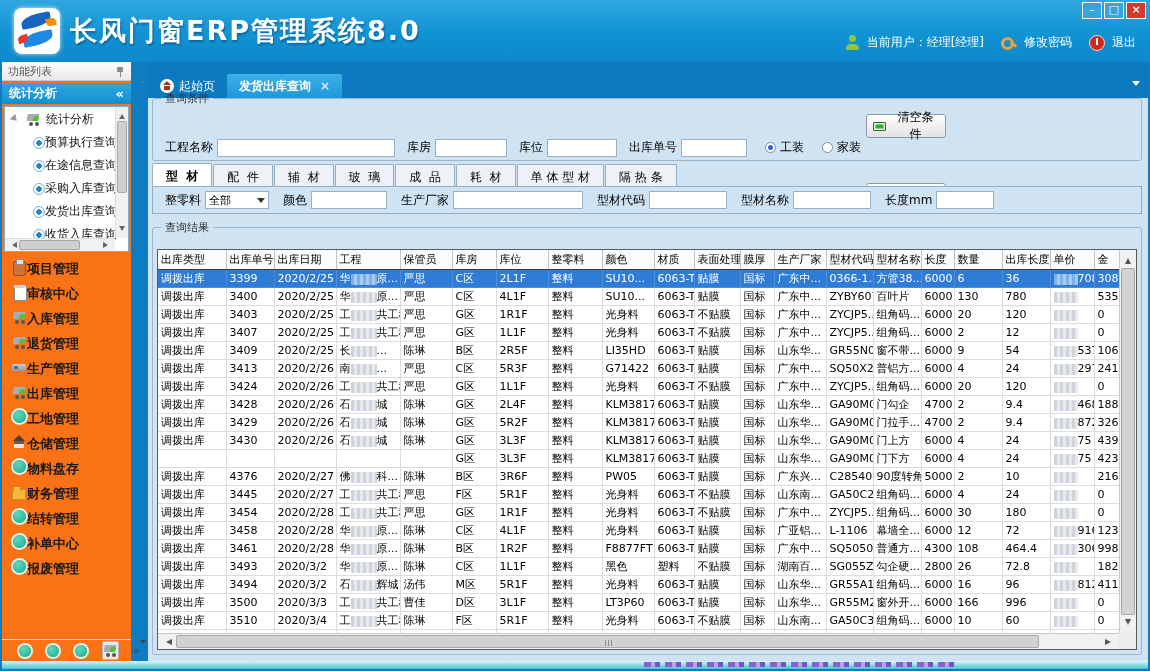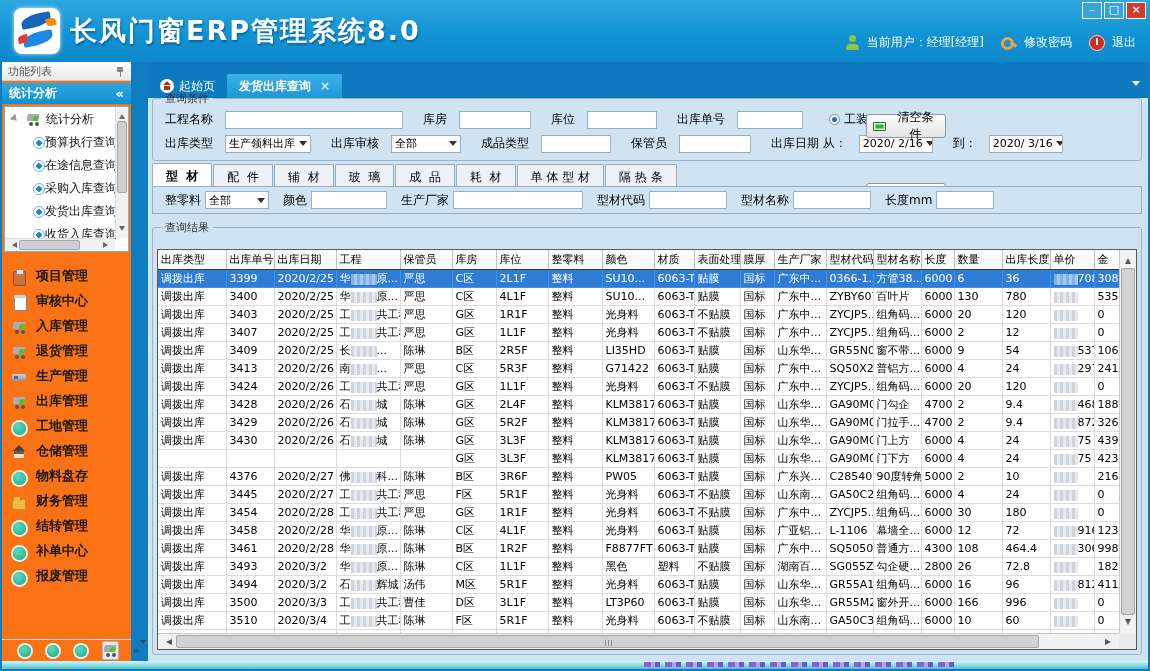--- a/index.html
+++ b/index.html
@@ -54,21 +54,21 @@
   .vscroll .thumb{position:absolute;left:1px;right:1px;top:14px;height:55%;background:#cfcfcf;border:1px solid #a8a8a8;border-radius:2px;}
   .hscroll{position:absolute;left:0;right:13px;bottom:0;height:13px;background:#f1f1f1;border-top:1px solid #dcdcdc;}
   .hscroll .thumb{position:absolute;top:1px;bottom:1px;left:14px;width:55%;background:#cfcfcf;border:1px solid #a8a8a8;border-radius:2px;}
   .arr{position:absolute;width:0;height:0;border:3px solid transparent;}
   .vscroll .up{top:4px;left:3px;border-bottom:5px solid #666;}
   .vscroll .down{bottom:4px;left:3px;border-top:5px solid #666;}
   .hscroll .left{left:4px;top:3px;border-right:5px solid #666;}
   .hscroll .right{right:4px;top:3px;border-left:5px solid #666;}
 
   .menu-list{flex:1;padding-top:8px;}
-  .menu-item{height:25px;display:flex;align-items:flex-end;gap:9px;padding-left:10px;font-size:13px;
+  .menu-item{height:25px;display:flex;align-items:flex-start;padding-left:10px;font-size:13px;
     font-weight:bold;color:#1a1a1a;cursor:pointer;}
   .icon{position:relative;width:15px;height:15px;flex:none;display:inline-block;}
   .ic-dot{width:13px;height:13px;border-radius:50%;background:radial-gradient(circle at 36% 30%,#5fd9c0,#14ac8f);
     box-shadow:0 0 0 2px #e0f4f0;margin:0 1px;}
   .ic-clipboard::before{content:"";position:absolute;left:1px;top:1px;width:11px;height:13px;background:#cd7137;border:1px solid #9a4f22;border-radius:2px;}
   .ic-clipboard::after{content:"";position:absolute;left:4px;top:-1px;width:6px;height:4px;background:#dedede;border:1px solid #8a8a8a;border-radius:1px;}
   .ic-notepad::before{content:"";position:absolute;left:2px;top:0;width:11px;height:14px;background:#fdfdfd;border:1px solid #8a8a8a;}
   .ic-notepad::after{content:"";position:absolute;left:2px;top:0;width:11px;height:3px;background:#cfcfcf;}
   .ic-cart::before,.ic-cart-green::before{content:"";position:absolute;left:1px;top:2px;width:12px;height:7px;
     background:#a7adb5;transform:skewX(-10deg);border-radius:1px;}
@@ -95,21 +95,21 @@
   .tab.active{background:linear-gradient(#3db0e8,#1f97d8);font-weight:bold;border-radius:2px 2px 0 0;}
   .home-ic{position:relative;width:14px;height:14px;border-radius:50%;background:#fff;}
   .home-ic::before{content:"";position:absolute;left:2.5px;top:2px;border-left:4.5px solid transparent;border-right:4.5px solid transparent;border-bottom:4.5px solid #a5352b;}
   .home-ic::after{content:"";position:absolute;left:4px;top:6.5px;width:6px;height:4.5px;background:#a5352b;}
   .tab-x{font-size:12px;color:#d9eefa;margin-left:4px;cursor:pointer;}
   .tab-dd{margin-left:auto;margin-right:8px;margin-bottom:8px;width:0;height:0;border:4px solid transparent;border-top:5px solid #fff;cursor:pointer;}
 
   fieldset{border:1px solid #9fb6c8;border-radius:3px;margin:0;padding:0;}
   legend{font-size:11px;color:#333;padding:0 4px;margin-left:8px;}
   .qfs{position:absolute;top:29px;left:4px;right:6px;height:70px;}
-  .qrow{display:flex;align-items:center;gap:12px;padding:3px 0 0 12px;height:24px;}
+  .qrow{display:flex;align-items:center;gap:4px;padding:3px 0 0 12px;height:24px;margin-top:28px;}
   .qrow label{font-size:12px;color:#000;white-space:nowrap;margin-left:8px;}
   .qrow label:first-child{margin-left:0;}
   input.fld{height:18px;border:1px solid #9ab0c4;background:#fff;font-size:11px;padding:0 3px;}
   .combo{display:inline-flex;align-items:center;justify-content:space-between;height:18px;background:#fff;
     border:1px solid #9ab0c4;font-size:11px;padding:0 3px;cursor:pointer;white-space:nowrap;overflow:hidden;}
   .da{width:0;height:0;border:4px solid transparent;border-top:5px solid #333;margin-top:4px;margin-left:3px;flex:none;}
   .w58{width:58px}.w64{width:64px}.w66{width:66px}.w70{width:70px}.w72{width:72px}.w74{width:74px}
   .w76{width:76px}.w78{width:78px}.w84{width:86px}.w130{width:130px}.w178{width:178px}
   .radio{display:inline-flex;align-items:center;gap:4px;font-size:12px;margin-left:14px;cursor:pointer;}
   .radio i{position:relative;width:11px;height:11px;border-radius:50%;border:1px solid #7d8da0;background:#fff;}

